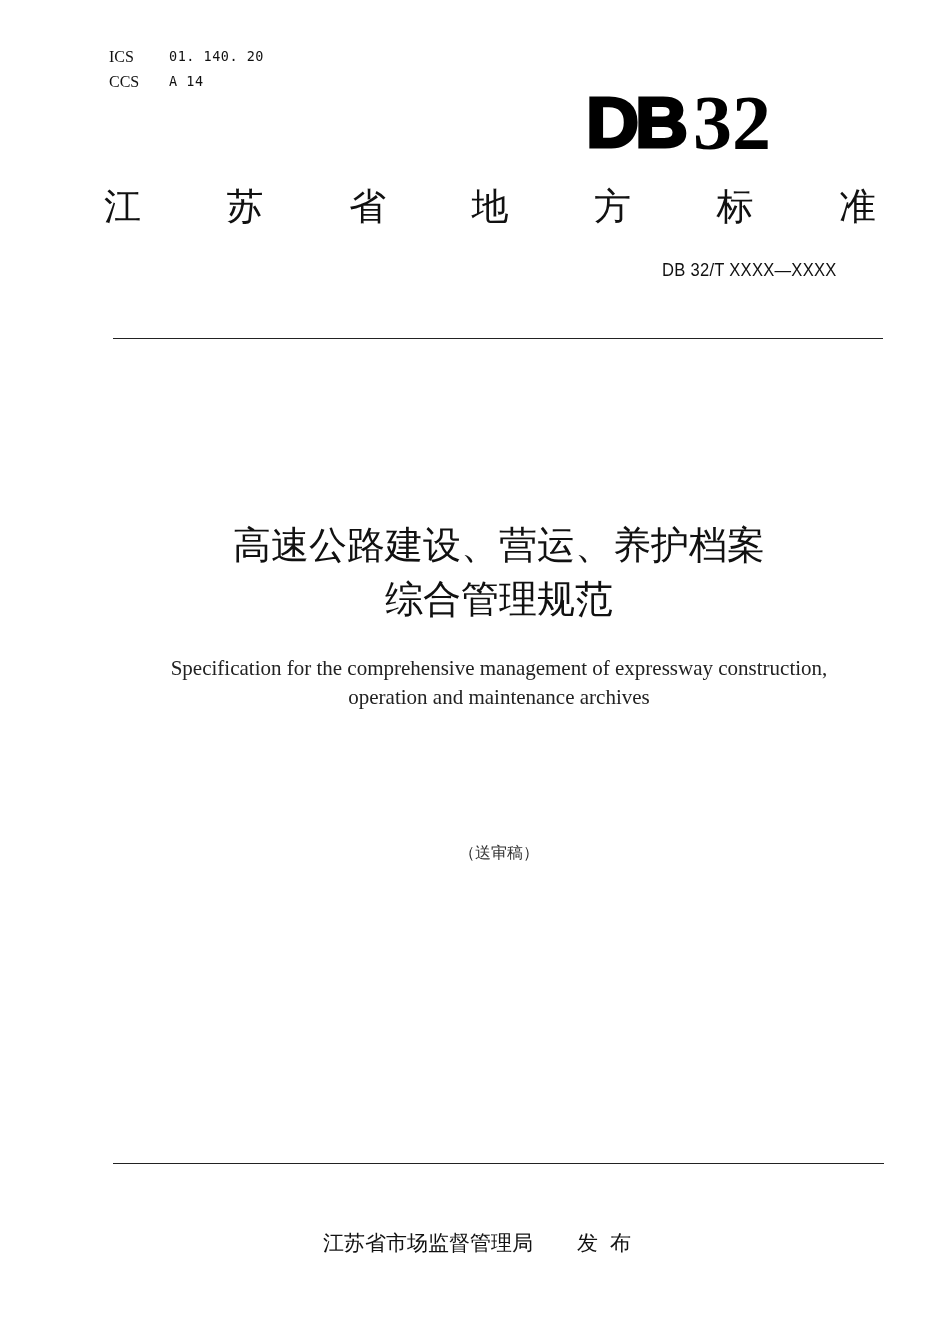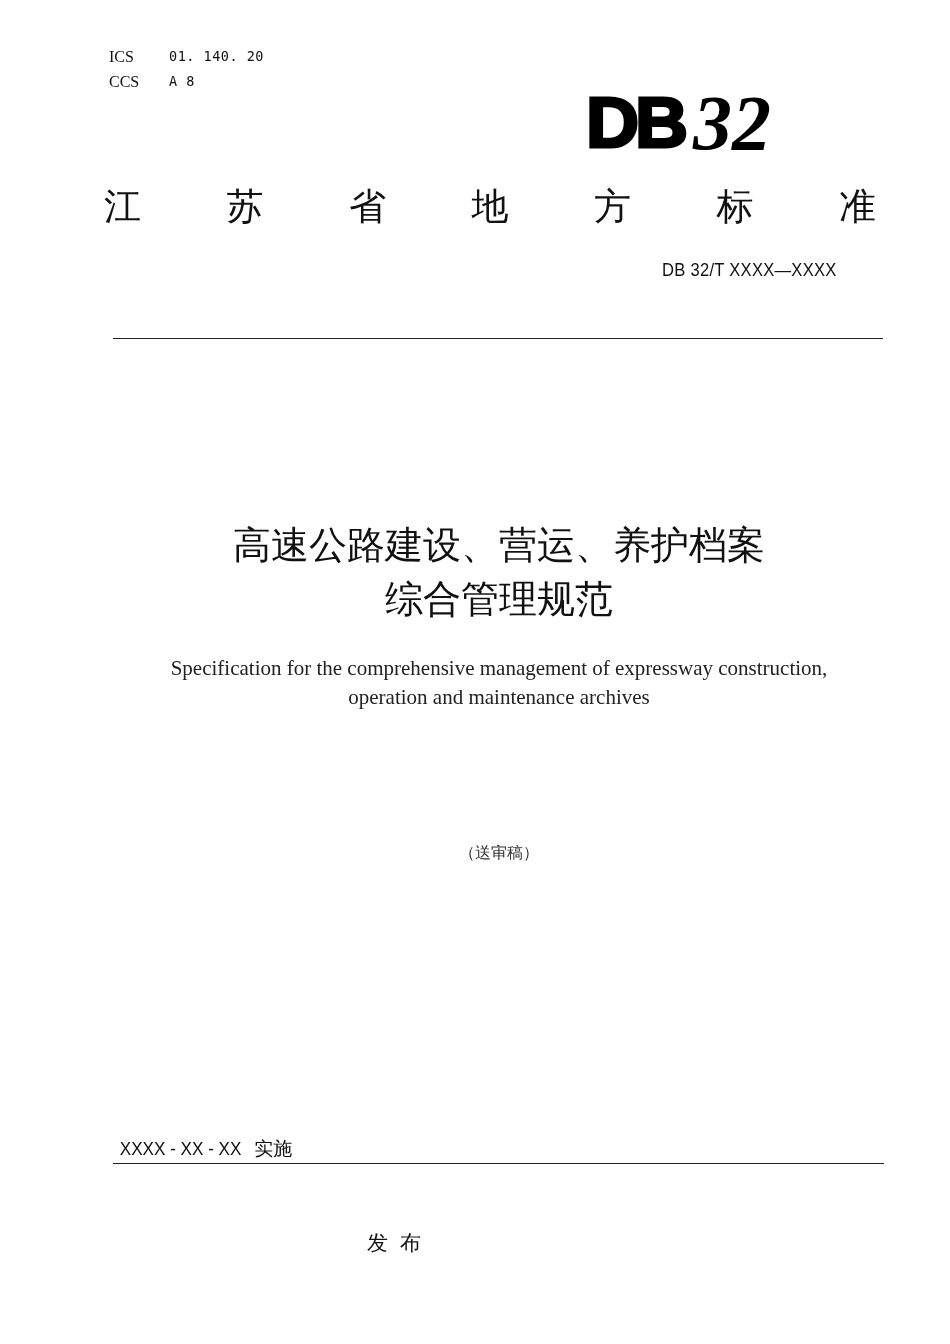--- a/index.html
+++ b/index.html
@@ -57,21 +57,20 @@
       -webkit-text-stroke: 3px #000;
       color: #000;
     }
     .logo-num {
       font-family: "Liberation Serif", serif;
       font-weight: bold;
       font-size: 78px;
       line-height: 70px;
       margin-left: 14px;
       color: #000;
-      font-style: italic;
     }
 
     .std-title {
       left: 104px;
       top: 182px;
       width: 772px;
       display: flex;
       justify-content: space-between;
       font-size: 37px;
       line-height: 50px;
@@ -163,21 +162,21 @@
 </head>
 <body>
 
 <div class="abs ics-block">
   <div class="ics-row">
     <span class="ics-label">ICS</span>
     <span class="ics-value">01. 140. 20</span>
   </div>
   <div class="ics-row">
     <span class="ics-label">CCS</span>
-    <span class="ics-value">A 8</span>
+    <span class="ics-value">A 14</span>
   </div>
 </div>
 
 <div class="abs logo">
   <span class="logo-db">DB</span>
   <span class="logo-num">32</span>
 </div>
 
 <div class="abs std-title">
   <span>江</span>
@@ -199,22 +198,19 @@
 </div>
 
 <div class="abs en-title">
   <div>Specification for the comprehensive management of expressway construction,</div>
   <div>operation and maintenance archives</div>
 </div>
 
 <div class="abs draft">（送审稿）</div>
 
 <div class="abs date-row">
-  <div>
-    <span class="date-code">XXXX - XX - XX</span>
-    <span>实施</span>
-  </div>
 </div>
 <div class="abs rule-bottom"></div>
 
 <div class="abs publisher">
+  <span>江苏省市场监督管理局</span>
   <span class="pub-action">发布</span>
 </div>
 
 </body></html>

